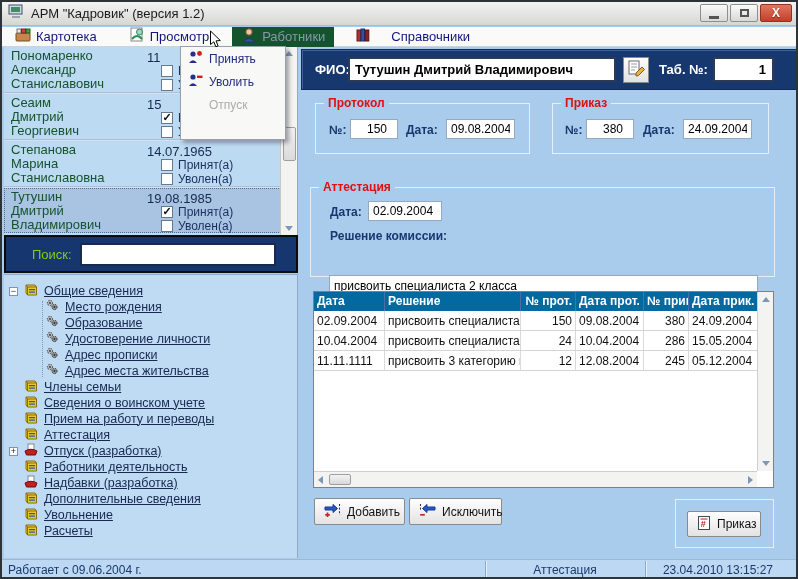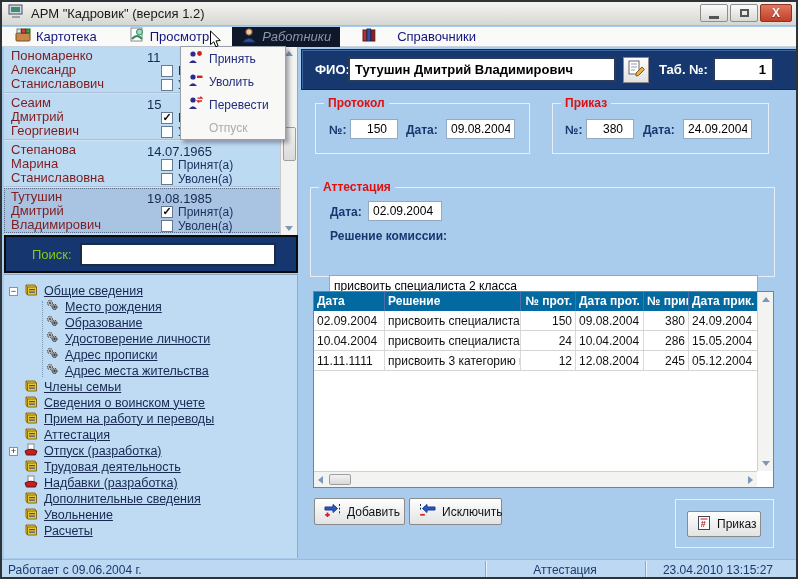--- a/index.html
+++ b/index.html
@@ -20,29 +20,29 @@
   .wbtn.close { width:32px; background:linear-gradient(#E2765F,#C0402A); border-color:#8E3420; }
   .glyph-min { width:10px; height:3px; background:#555; margin-top:8px; }
   .glyph-max { width:9px; height:8px; border:2px solid #555; }
   .glyph-x { color:#fff; font-weight:bold; font-size:12px; text-shadow:0 1px 1px #7A2617; }
 
   
   .menubar { position:absolute; left:0; top:25px; width:794px; height:20px; background:#FAFAF8;
              border-bottom:1px solid #C9D4E0; display:flex; align-items:center; padding-left:4px; }
   .menu-item { display:flex; align-items:center; gap:5px; height:20px; padding:0 9px;
                font-size:13px; color:#14147E; }
-  .menu-item.active { background:#0f172a; color:#8A97A8;font-style:italic; }
+  .menu-item.active { background:#14532d; color:#8A97A8; }
   .mi-k { margin-left:0; } .mi-p { margin-left:14px; } .mi-r { margin-left:14px; } .mi-s { margin-left:12px;gap:20px; }
 
   
   .emp-list { position:absolute; left:2px; top:45px; width:294px; height:188px;
               background:#BDDAF3; border-right:1px solid #93A8C8; }
   .emp-row { position:relative; height:45px; padding:2px 0 0 7px; }
   .emp-row.selected { background:#A9C3E3; outline:1px dotted #5A6B85; outline-offset:-1px; }
-  .emp-names div { font-size:13px; line-height:14px; color:#7f1d1d; white-space:nowrap; }
+  .emp-names div { font-size:13px; line-height:14px; color:#14532d; white-space:nowrap; }
   .emp-date { position:absolute; left:143px; top:3px; font-size:13px; color:#17294F; }
   .emp-cb { position:absolute; left:157px; display:flex; align-items:center; gap:5px; }
   .emp-cb.l1 { top:17px; } .emp-cb.l2 { top:31px; }
   .cb { width:12px; height:12px; background:#fff; border:1px solid #68788F; display:inline-flex;
         align-items:center; justify-content:center; font-size:11px; font-weight:bold; color:#111; }
   .cb.checked::after { content:"✓"; margin-top:-1px; }
   .cb-label { font-size:12px; color:#1B2F5E; }
   .emp-sep { height:2px; background:linear-gradient(#97AECB,#E8F2FC); }
   .list-scroll { position:absolute; right:0; top:0; width:17px; height:188px;
                  background:#F3F3F1; border-left:1px solid #C8C8C8; }
@@ -385,21 +385,21 @@
           </svg></span>
       <span class="lbl">Отпуск (разработка)</span>
     </div>
     <div class="tree-row t-root">
       <span><svg width="14" height="13">
             <path d="M2 2 L11 2 L12.5 4 L12.5 12 L3.5 12 L2 10 Z" fill="#E6C832" stroke="#8A6A14"></path>
             <path d="M2 2 L3.5 4 L12.5 4 M3.5 4 L3.5 12" fill="none" stroke="#8A6A14"></path>
             <rect x="5" y="6" width="6" height="1.2" fill="#3050A0"></rect>
             <rect x="5" y="8.5" width="6" height="1.2" fill="#3050A0"></rect>
           </svg></span>
-      <span class="lbl">Трудовая деятельность</span>
+      <span class="lbl">Работники деятельность</span>
     </div>
     <div class="tree-row t-root">
       <span><svg width="14" height="13">
             <rect x="4" y="1" width="6" height="6" fill="#fff" stroke="#888"></rect>
             <path d="M1 8 Q7 4.5 13 8 L11.5 12 L2.5 12 Z" fill="#C02020" stroke="#701010"></path>
           </svg></span>
       <span class="lbl">Надбавки (разработка)</span>
     </div>
     <div class="tree-row t-root">
       <span><svg width="14" height="13">
@@ -557,28 +557,20 @@
       <span>Принять</span>
     </div>
     <div class="dd-item">
       <span><svg width="15" height="14">
             <circle cx="5" cy="4" r="2.6" fill="#2B2B8E"></circle>
             <path d="M1 13 Q5 7.5 9 13 Z" fill="#2B2B8E"></path>
             <rect x="9" y="2.6" width="5.5" height="2.4" fill="#D02020"></rect>
           </svg></span>
       <span>Уволить</span>
     </div>
-    <div class="dd-item">
-      <span><svg width="15" height="14">
-            <circle cx="5" cy="4" r="2.6" fill="#2B2B8E"></circle>
-            <path d="M1 13 Q5 7.5 9 13 Z" fill="#2B2B8E"></path>
-            <path d="M9.5 2.2 h4.5 l-1.6 -1.6 M14 5 h-4.5 l1.6 1.6" stroke="#D02020" fill="none" stroke-width="1.3"></path>
-          </svg></span>
-      <span>Перевести</span>
-    </div>
     <div class="dd-item disabled">
       <span>Отпуск</span>
     </div>
   </div>
 
   <span class="cursor">
     <svg width="13" height="20">
         <path d="M1.5 1 L1.5 14.5 L4.8 11.8 L6.9 16.8 L9.1 15.8 L7 10.9 L11.3 10.5 Z" fill="#fff" stroke="#000"></path>
       </svg>
   </span>

